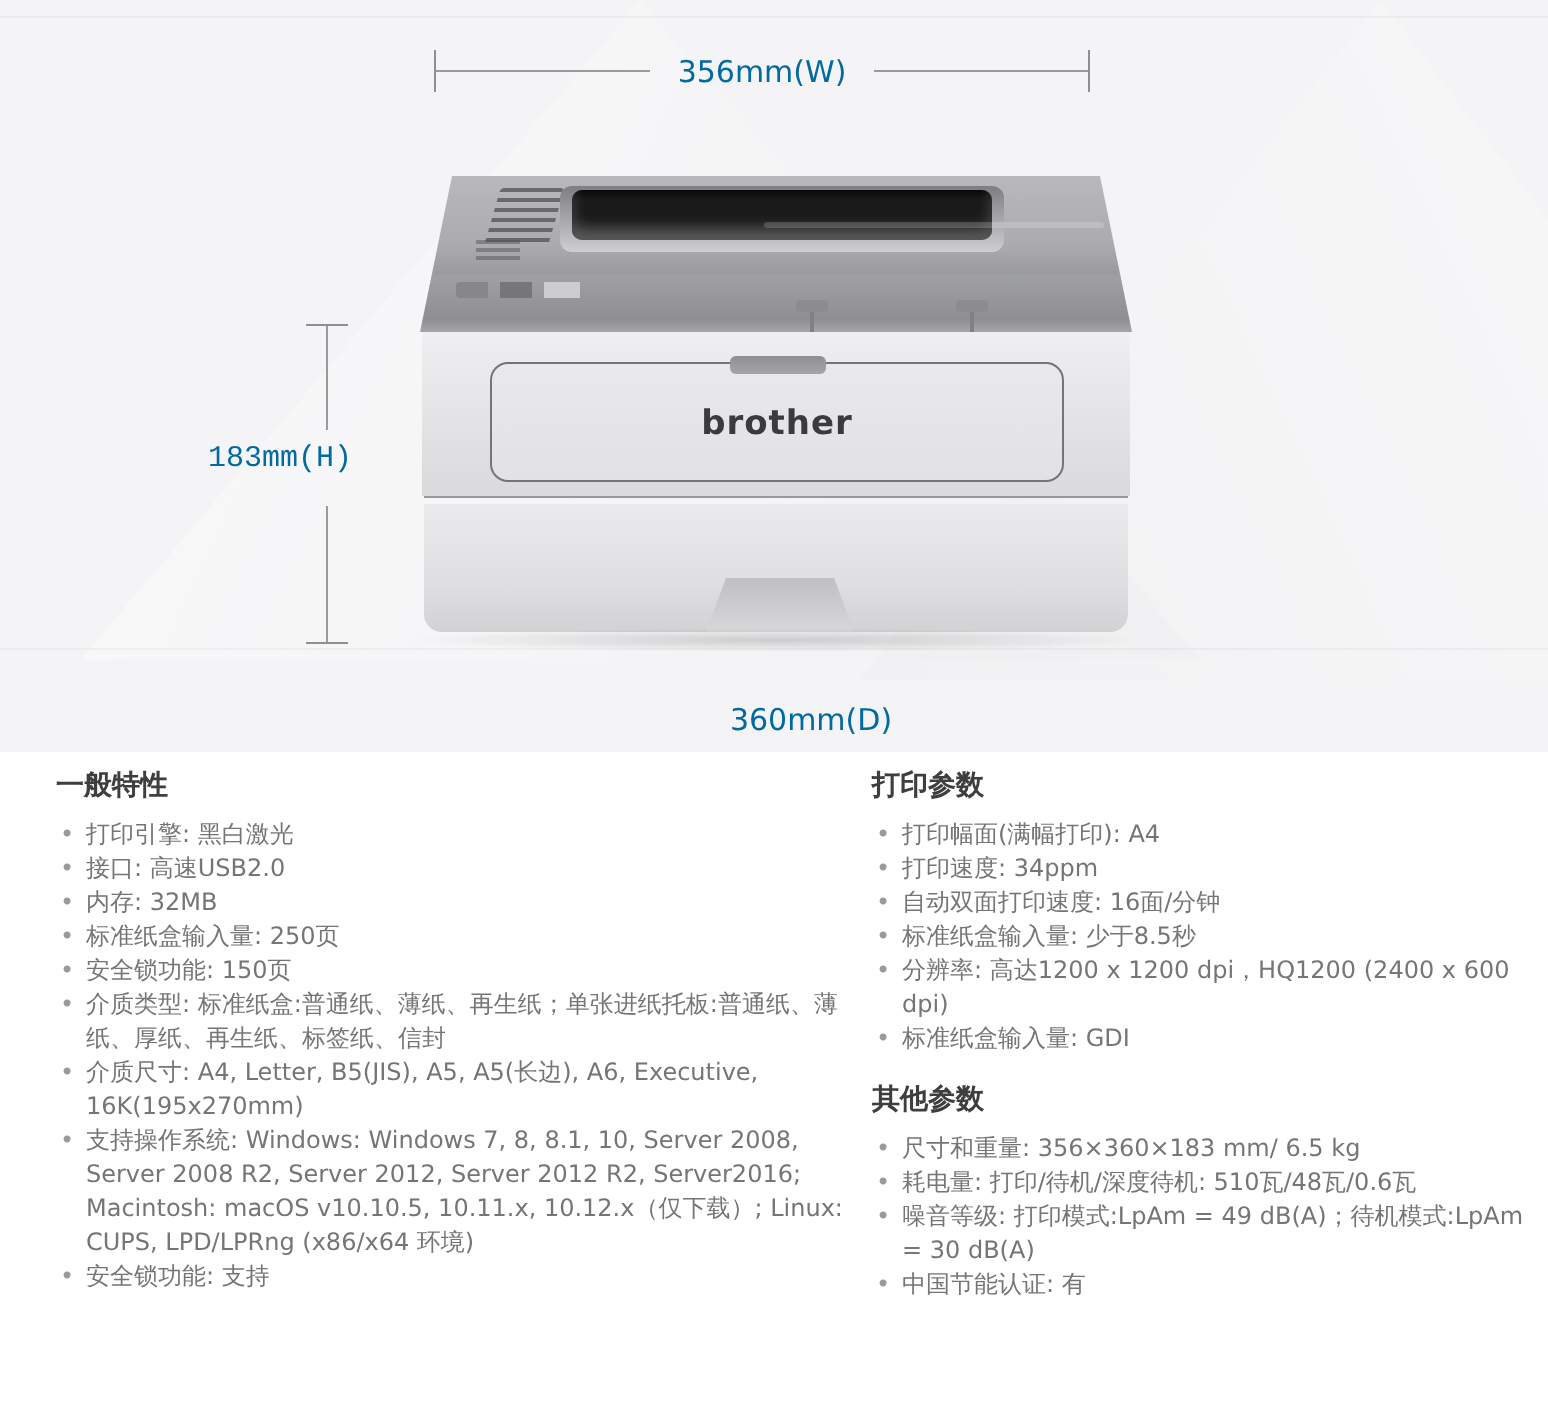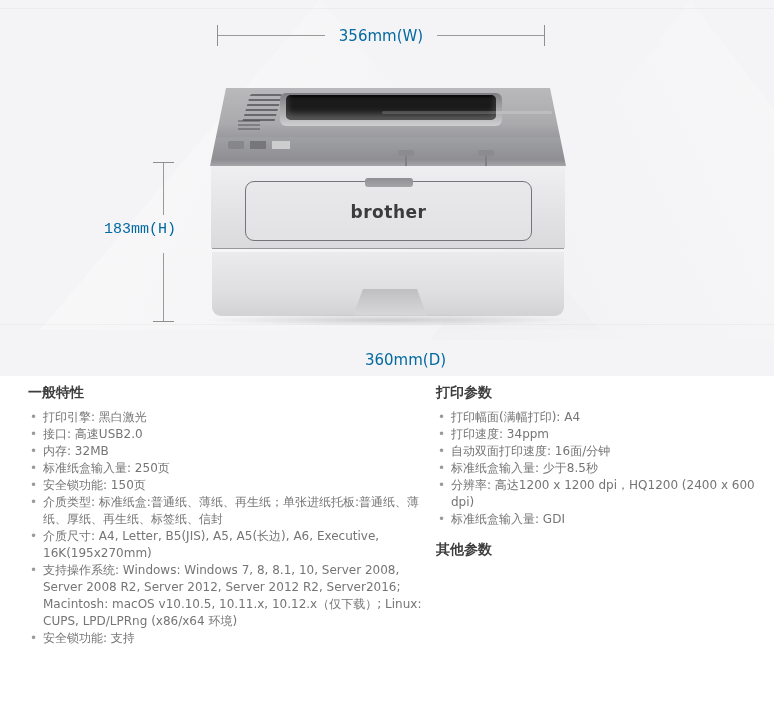--- a/index.html
+++ b/index.html
@@ -169,16 +169,22 @@
       <ul class="spec-list">
         <li>打印幅面(满幅打印): A4</li>
         <li>打印速度: 34ppm</li>
         <li>自动双面打印速度: 16面/分钟</li>
         <li>标准纸盒输入量: 少于8.5秒</li>
         <li>分辨率: 高达1200 x 1200 dpi，HQ1200 (2400 x 600 dpi)</li>
         <li>标准纸盒输入量: GDI</li>
       </ul>
 
       <h3 class="spec-title">其他参数</h3>
+      <ul class="spec-list">
+        <li>尺寸和重量: 356×360×183 mm/ 6.5 kg</li>
+        <li>耗电量: 打印/待机/深度待机: 510瓦/48瓦/0.6瓦</li>
+        <li>噪音等级: 打印模式:LpAm = 49 dB(A)；待机模式:LpAm = 30 dB(A)</li>
+        <li>中国节能认证: 有</li>
+      </ul>
     </div>
 
   </section>
 </div>
 
 </body></html>

